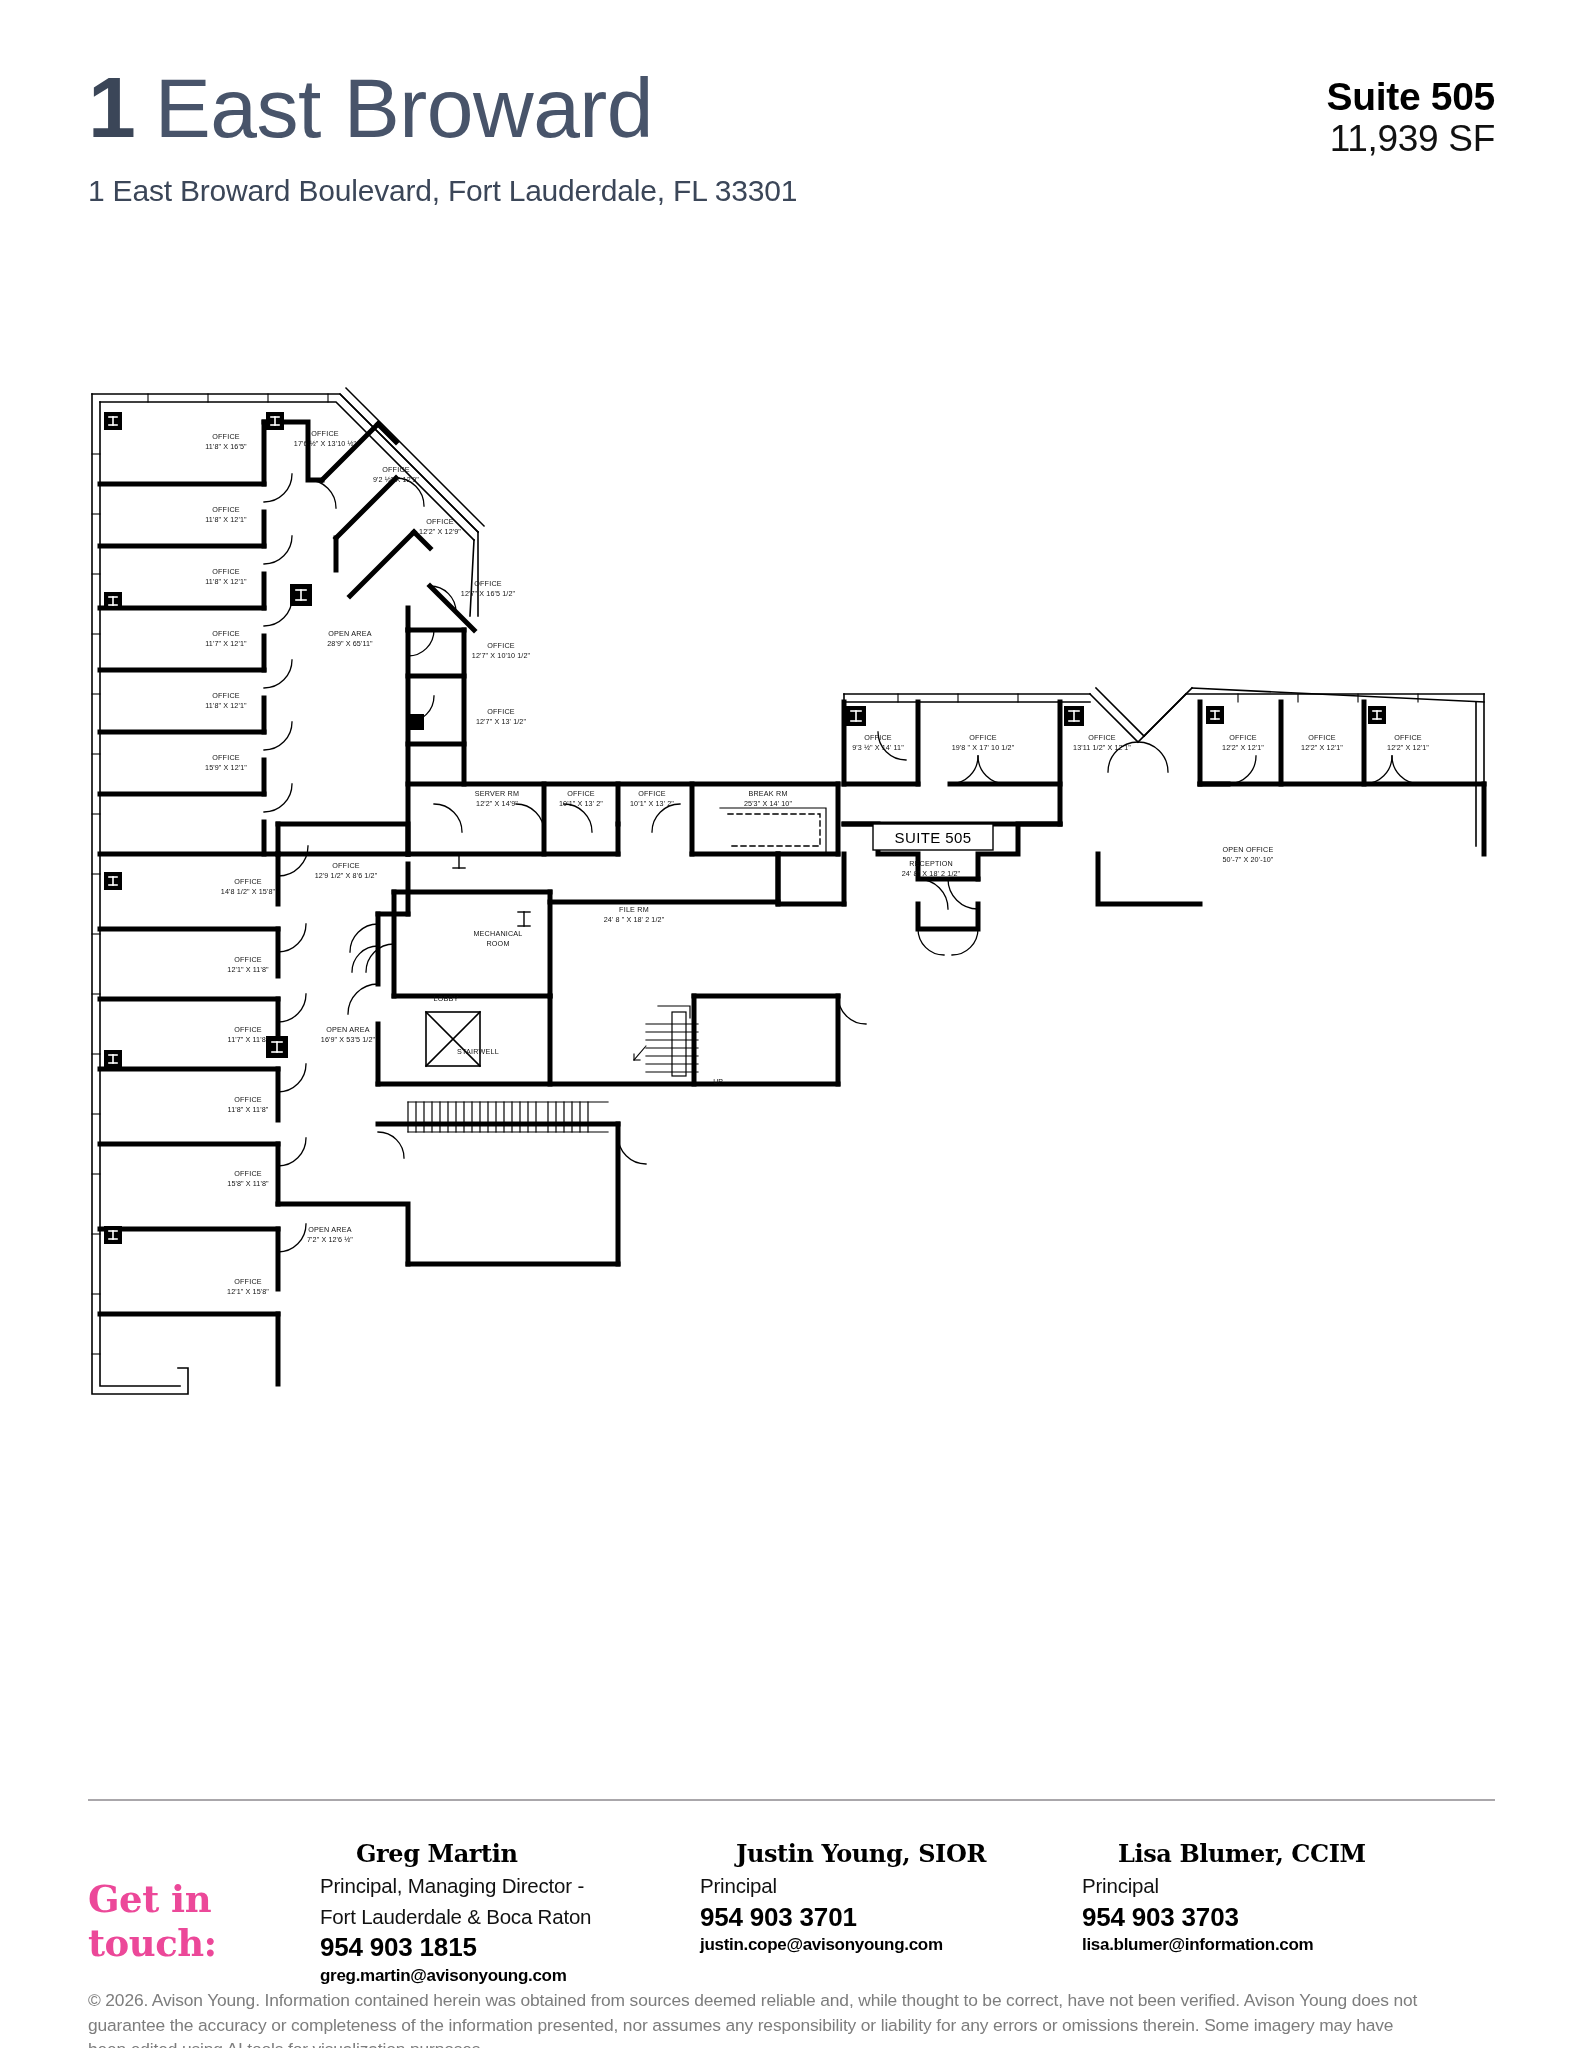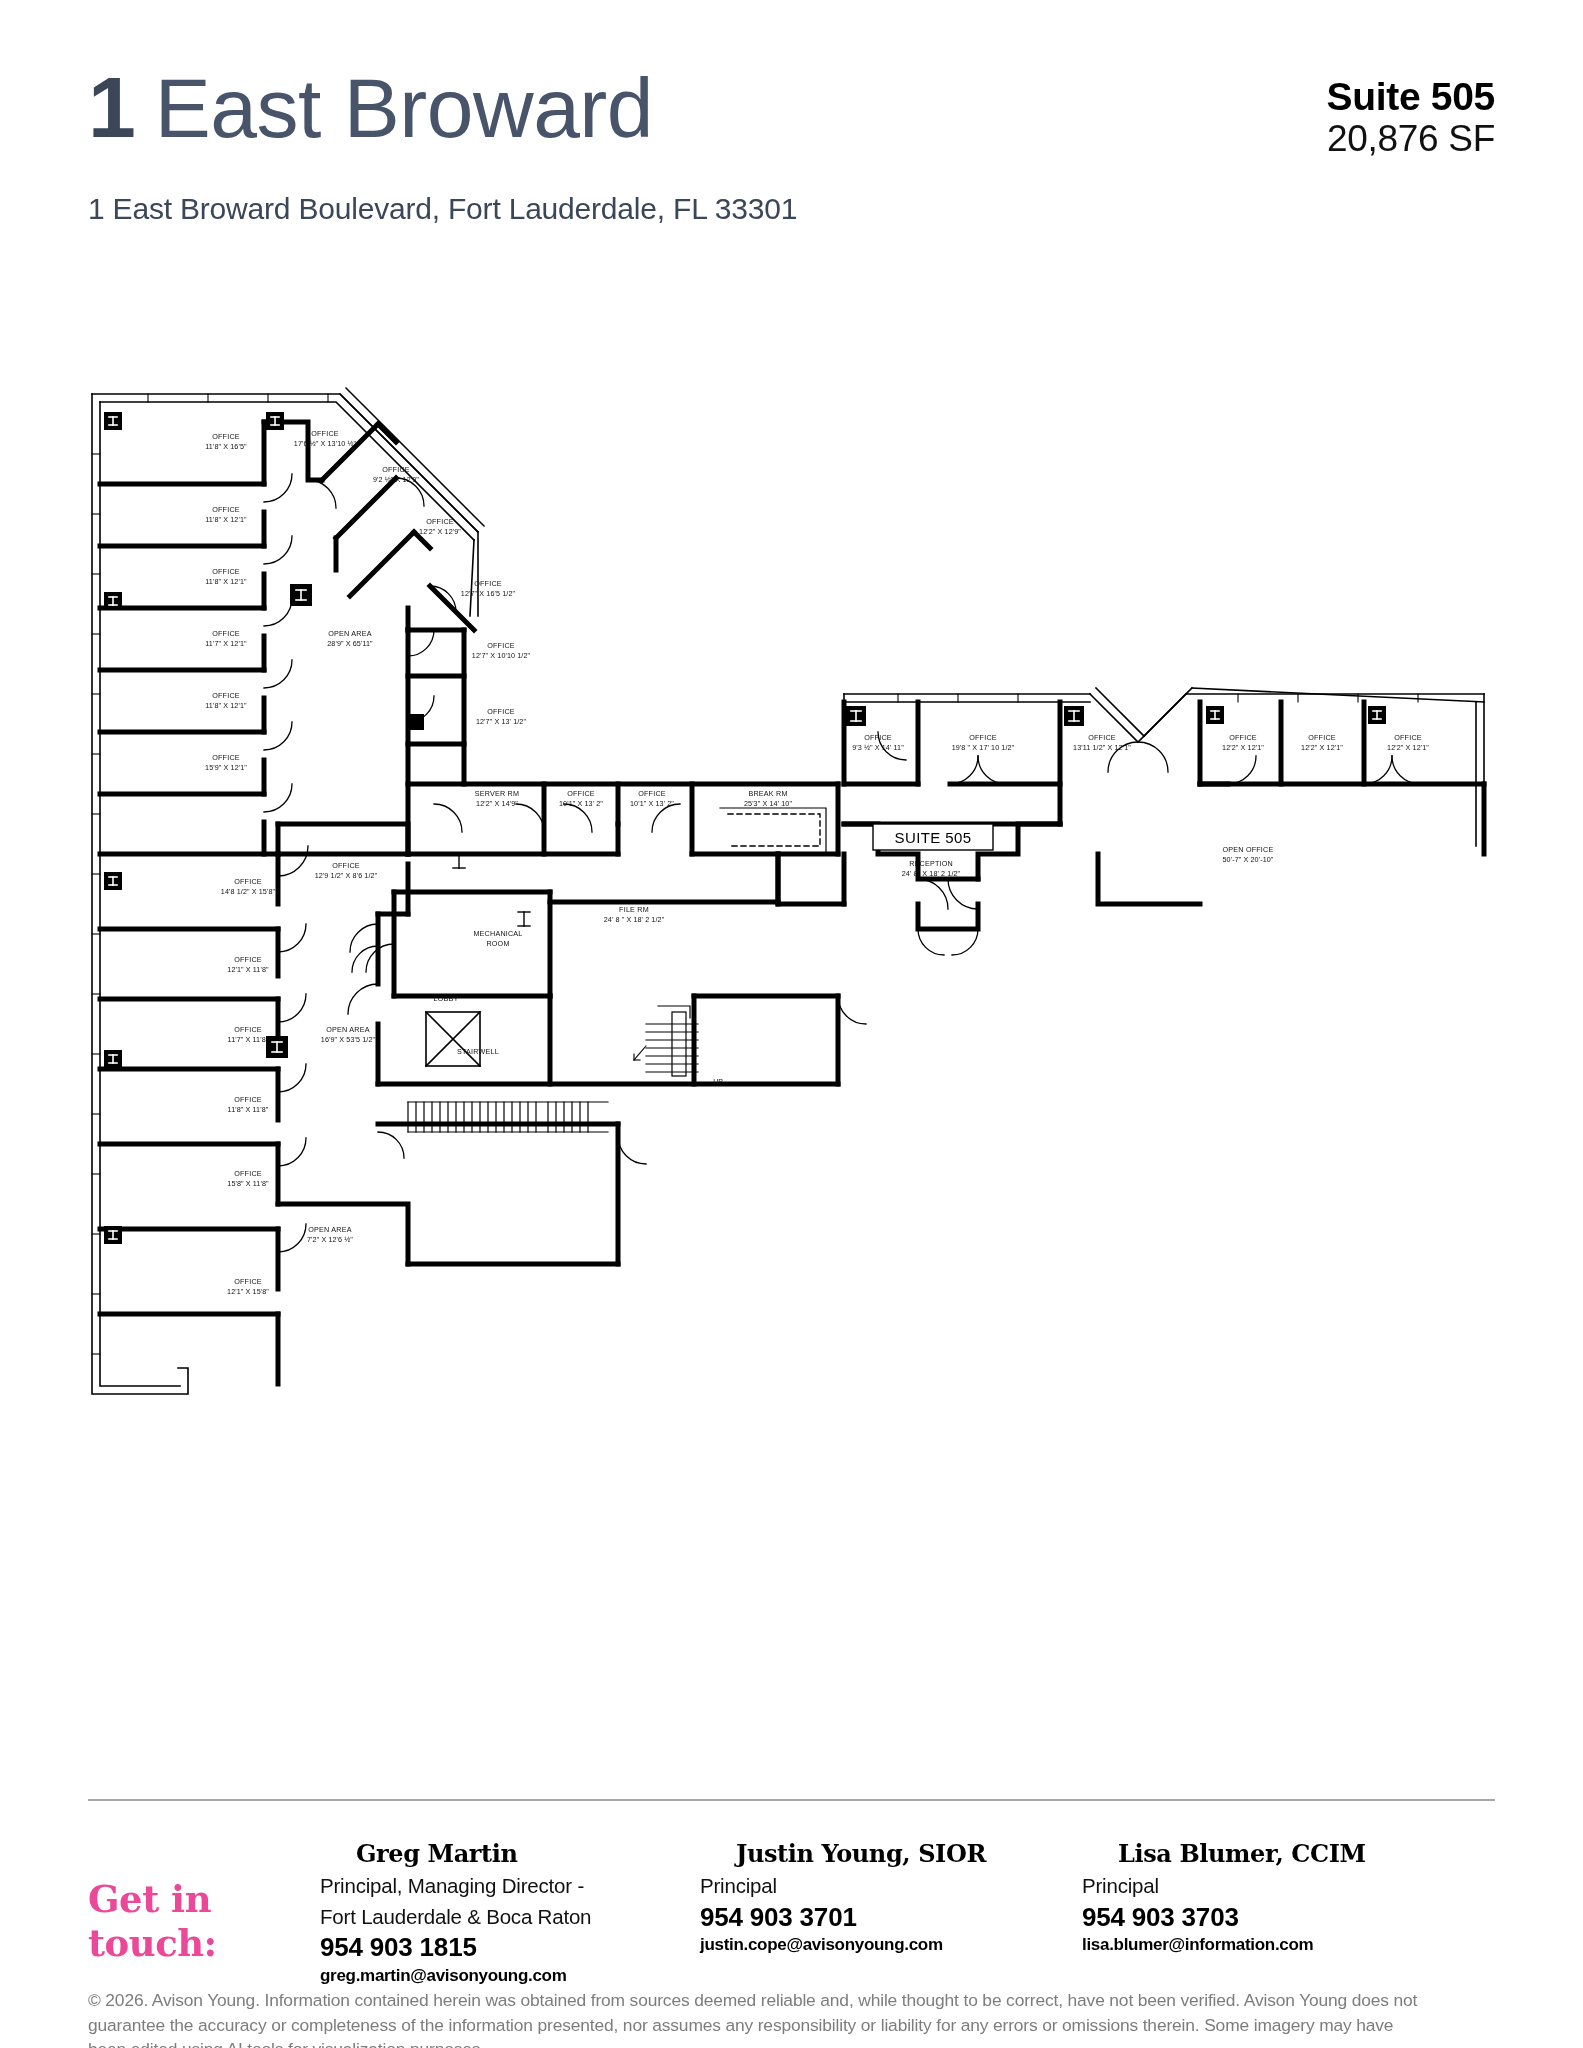--- a/index.html
+++ b/index.html
@@ -9,21 +9,21 @@
   
   .header{position:absolute;left:88px;top:60px;right:88px;}
   .hdr-row{display:flex;align-items:flex-start;justify-content:space-between;}
   .title-line{display:flex;align-items:baseline;white-space:nowrap;}
   .t-num{font-size:86px;font-weight:700;color:#3b4658;letter-spacing:-1px;line-height:.95;}
   .t-rest{font-size:84px;font-weight:300;color:#4a5costitle;}
   .t-rest{color:#48546a;font-weight:300;margin-left:20px;letter-spacing:-.5px;text-align:right;}
   .suite-box{text-align:right;padding-top:16px;}
   .suite-name{font-size:39px;font-weight:700;color:#000;line-height:1.08;letter-spacing:-.3px;}
   .suite-sf{font-size:37px;font-weight:400;color:#111;line-height:1.12;letter-spacing:-.3px;}
-  .addr{margin-top:32px;font-size:30px;font-weight:400;color:#3b4658;letter-spacing:-.2px;}
+  .addr{margin-top:14px;font-size:30px;font-weight:400;color:#3b4658;letter-spacing:-.2px;}
 
   
   .plan-wrap{position:absolute;left:78px;top:384px;width:1420px;height:1230px;}
   .plan-wrap svg{display:block;width:100%;height:100%;}
   .rm-name{font-family:"Liberation Sans",sans-serif;font-size:7.2px;fill:#111;text-anchor:middle;letter-spacing:.2px;}
   .rm-dim{font-family:"Liberation Sans",sans-serif;font-size:7.2px;fill:#111;text-anchor:middle;letter-spacing:.1px;}
   .suite-tag{font-family:"Liberation Sans",sans-serif;font-size:15px;fill:#000;text-anchor:middle;letter-spacing:.4px;}
   .up-lbl{font-family:"Liberation Sans",sans-serif;font-size:7px;fill:#111;text-anchor:middle;}
 
   
@@ -47,21 +47,21 @@
 <div class="page">
 
   <div class="header">
     <div class="hdr-row">
       <div class="title-line">
         <span class="t-num">1</span>
         <span class="t-rest">East Broward</span>
       </div>
       <div class="suite-box">
         <div class="suite-name">Suite 505</div>
-        <div class="suite-sf">20,876 SF</div>
+        <div class="suite-sf">11,939 SF</div>
       </div>
     </div>
     <div class="addr">1 East Broward Boulevard, Fort Lauderdale, FL 33301</div>
   </div>
 
   <div class="plan-wrap">
     <svg viewBox="0 0 1420 1000" preserveAspectRatio="xMidYMin meet">
       <g fill="none" stroke="#000" stroke-linecap="square">
 
         <g stroke-width="1.6">

